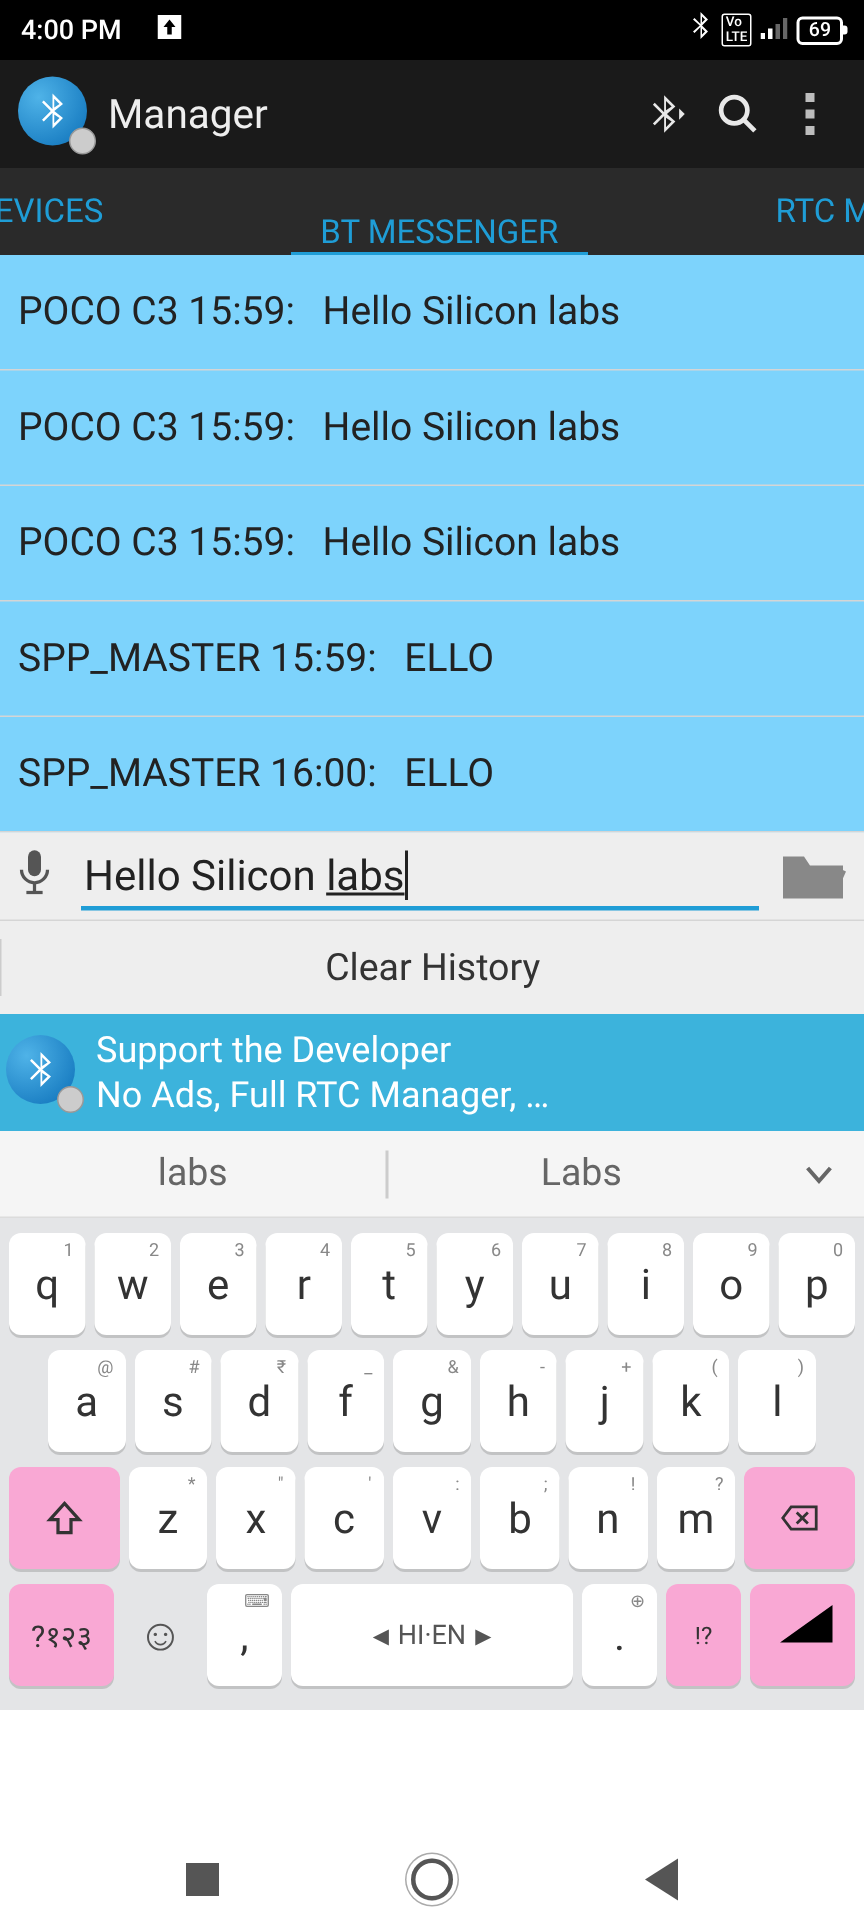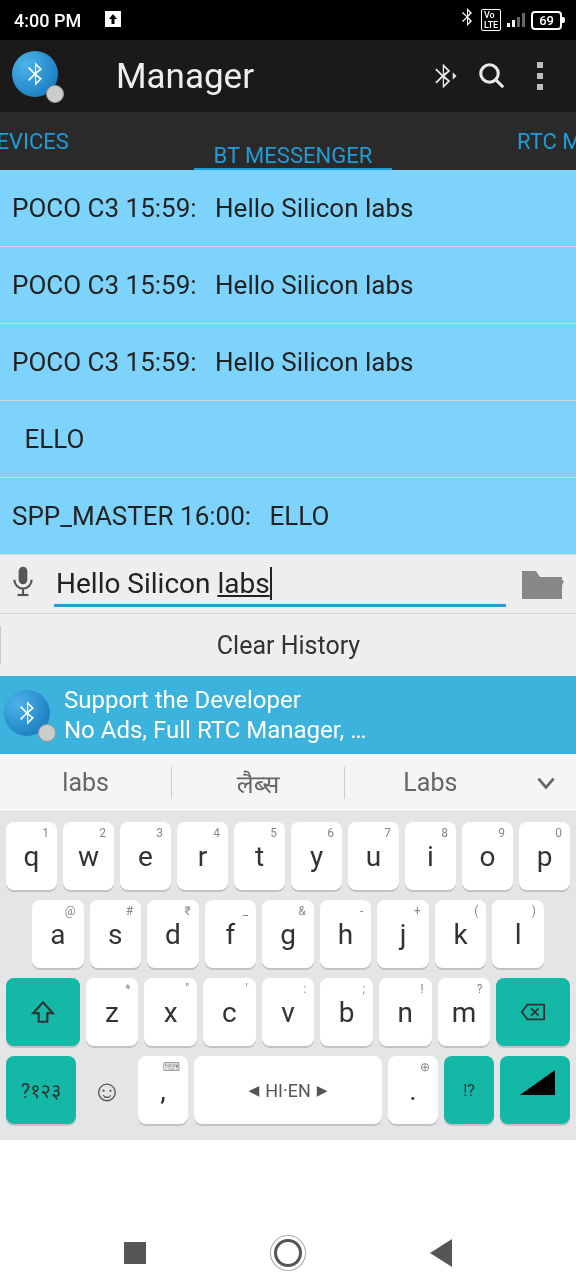--- a/index.html
+++ b/index.html
@@ -9,21 +9,21 @@
 .status-left { display: flex; align-items: center; gap: 24px; }
 .status-right { display: flex; align-items: center; gap: 6px; }
 .battery-box { border: 2px solid #fff; border-radius: 4px; padding: 0 6px; font-size: 13px; position: relative; }
 .battery-box::after { content: ''; position: absolute; right: -5px; top: 30%; width: 3px; height: 40%; background: #fff; border-radius: 0 2px 2px 0; }
 
 .app-bar { height: 72px; background: #1a1a1a; display: flex; align-items: center; padding: 0 12px; color: #fff; }
 .bt-app-icon { width: 50px; height: 50px; position: relative; margin-right: 10px; }
 .bt-circle { width: 46px; height: 46px; border-radius: 50%; background: radial-gradient(circle at 30% 30%, #4fb3e8, #0b6fb8); display: flex; align-items: center; justify-content: center; }
 .bt-circle svg { width: 28px; height: 28px; }
 .bt-small-clock { position: absolute; bottom: -2px; right: -2px; width: 18px; height: 18px; border-radius: 50%; background: #ccc; border: 1px solid #999; }
-.app-title { font-size: 35px; font-weight: 400; color: #eee; flex: 1; margin-left: 44px; }
+.app-title { font-size: 27px; font-weight: 400; color: #eee; flex: 1; }
 .abicon { width: 48px; display: flex; align-items: center; justify-content: center; }
 .abicon svg { width: 30px; height: 30px; fill: #e8e8e8; }
 .overflow-dots { display: flex; flex-direction: column; gap: 5px; }
 .overflow-dots span { width: 6px; height: 6px; background: #bdbdbd; }
 
 .tabs { height: 58px; background: #2a2a2a; display: flex; align-items: center; overflow: hidden; }
 .tab { color: #1f9dd6; font-size: 22px; padding: 0 20px; height: 100%; display: flex; align-items: center; white-space: nowrap; }
 .tab.cut-left { margin-left: -38px; }
 .tab.active { border-bottom: 4px solid #1f9dd6; padding-bottom: 0; margin-top: 32px; }
 .tab-spacer { flex: 1; display: flex; justify-content: center; }
@@ -49,21 +49,21 @@
 .suggest { flex: 1; text-align: center; font-size: 25px; color: #666; }
 .sug-divider { width: 1px; height: 32px; background: #ccc; }
 .sug-expand { width: 60px; display: flex; align-items: center; justify-content: center; }
 .sug-expand svg { width: 26px; height: 26px; stroke: #666; fill: none; stroke-width: 2.5; }
 
 .keyboard { background: #e4e5e7; padding: 10px 6px 6px; }
 .key-row { display: flex; gap: 6px; margin-bottom: 10px; justify-content: center; }
 .key { background: #fff; border-radius: 8px; box-shadow: 0 2px 0 rgba(0,0,0,0.15); height: 68px; flex: 1; display: flex; align-items: center; justify-content: center; font-size: 28px; color: #333; position: relative; }
 .key .sup { position: absolute; top: 4px; right: 8px; font-size: 12px; color: #888; }
 .key.wide { flex: 1.4; }
-.key.func { background: #14b8a6; }
+.key.func { background: #f9a8d4; }
 .key.shift svg, .key.back svg { width: 26px; height: 26px; fill: #333; }
 .key.space { flex: 4; font-size: 18px; color: #555; }
 .row2 { padding: 0 26px; }
 .key.emoji { flex: 0 0 50px; background: transparent; box-shadow: none; font-size: 30px; color: #555; }
 .key.symnum { flex: 0 0 70px; font-size: 20px; }
 .key.comma, .key.dot { flex: 0 0 50px; }
 .key.enterk { flex: 0 0 70px; }
 .space-arrow { font-size: 14px; margin: 0 6px; }
 
 .navbar { position: absolute; bottom: 0; left: 0; right: 0; height: 54px; background: #fff; display: flex; align-items: center; justify-content: space-around; padding: 0 60px; }
@@ -136,21 +136,21 @@
   <div class="tab-spacer">
       <div class="tab active">BT MESSENGER</div>
     </div>
   <div class="tab" style="margin-right:-40px">RTC MA</div>
 </div>
 
 <div class="messages">
   <div class="msg"><span><span>POCO C3</span> <span>15:59</span>:</span>&nbsp;<span>Hello Silicon labs</span></div>
   <div class="msg"><span><span>POCO C3</span> <span>15:59</span>:</span>&nbsp;<span>Hello Silicon labs</span></div>
   <div class="msg"><span><span>POCO C3</span> <span>15:59</span>:</span>&nbsp;<span>Hello Silicon labs</span></div>
-  <div class="msg">&nbsp;<span>ELLO</span></div>
+  <div class="msg"><span><span>SPP_MASTER</span> <span>15:59</span>:</span>&nbsp;<span>ELLO</span></div>
   <div class="msg"><span><span>SPP_MASTER</span> <span>16:00</span>:</span>&nbsp;<span>ELLO</span></div>
 </div>
 
 <div class="input-row">
   <div class="mic-icon">
     <svg viewBox="0 0 24 32">
         <rect x="8" y="2" width="8" height="16" rx="4"></rect>
         <path d="M4 14 a8 8 0 0 0 16 0" fill="none" stroke="#555" stroke-width="2"></path>
         <line x1="12" y1="22" x2="12" y2="28" stroke="#555" stroke-width="2"></line>
         <line x1="7" y1="28" x2="17" y2="28" stroke="#555" stroke-width="2"></line>
@@ -180,21 +180,20 @@
   </div>
   <div class="promo-text">
     <div>Support the Developer</div>
     <div>No Ads, Full RTC Manager, …</div>
   </div>
 </div>
 
 <div class="suggest-row">
   <div class="suggest">labs</div>
   <div class="sug-divider"></div>
-  <div class="suggest">लैब्स</div>
   <div class="sug-divider"></div>
   <div class="suggest">Labs</div>
   <div class="sug-expand">
     <svg viewBox="0 0 24 24">
         <polyline points="5,8 12,16 19,8"></polyline>
       </svg>
   </div>
 </div>
 
 <div class="keyboard">

